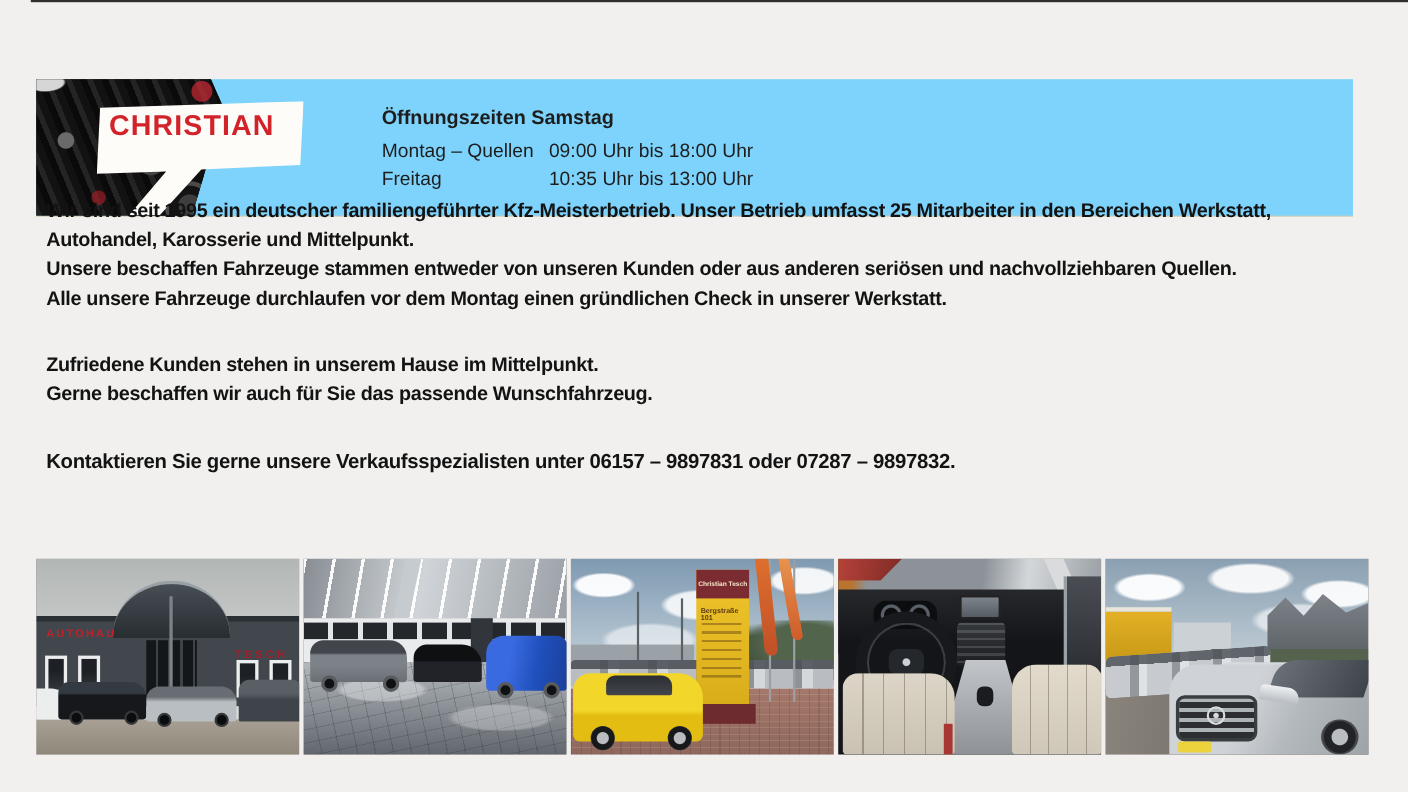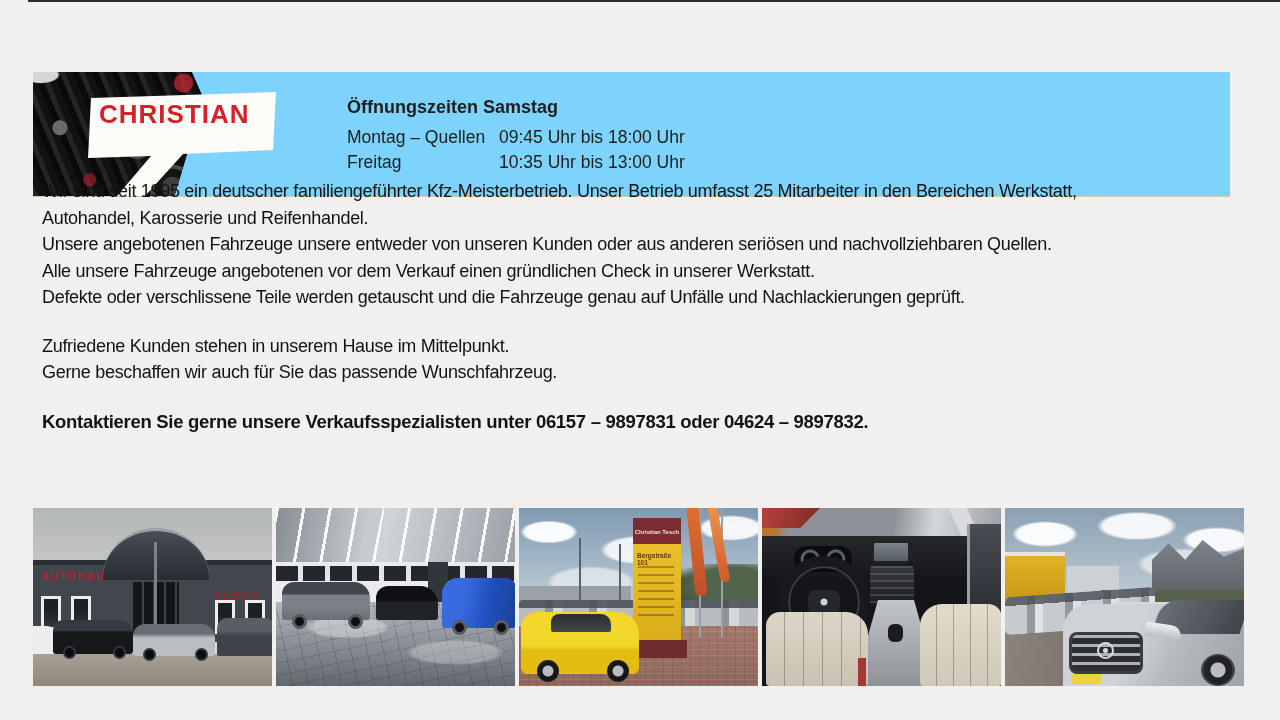--- a/index.html
+++ b/index.html
@@ -34,22 +34,22 @@
     font-weight:800; font-size:26px; line-height:23px; letter-spacing:1px; color:#d2232a; }
 
   .hours { position:absolute; left:314px; top:25px; color:#1d1d1d; }
   .hours-title { font-weight:700; font-size:18px; margin-bottom:7px; }
   .hours-row { font-size:17.5px; line-height:24.5px; }
   .hours-day { display:inline-block; width:152px; }
 
   
   .about { position:absolute; left:42px; top:178px; width:1200px; color:#131313;
            font-size:18px; letter-spacing:-0.3px; }
-  .about .ln { white-space:nowrap; line-height:26.5px; }
-  .mt { margin-top:22px; }
+  .about .ln { white-space:nowrap; line-height:26.5px;font-weight:bold; }
+  .mt { margin-top:34px; }
   .contact { font-weight:700; font-size:18.5px; line-height:27px; white-space:nowrap; }
   .signature { font-size:17.5px; line-height:26px; }
 
   
   .gallery { position:absolute; left:33px; top:508px; display:flex; gap:4px; }
   .ph { position:relative; width:239px; height:178px; overflow:hidden; background:#888; flex:0 0 auto; }
   .ph div { position:absolute; }
 
   
   .p1-sky { inset:0; background:linear-gradient(#b2b6b5, #cbcecc 45%, #dcdedc 75%); }
@@ -216,37 +216,36 @@
   <div class="logo">
     <div class="engine"></div>
     <div class="plate"></div>
     <div class="logo-text">
       <span>CHRISTIAN</span><br>
     </div>
   </div>
   <div class="hours">
     <div class="hours-title">Öffnungszeiten Samstag</div>
     <div class="hours-row">
-      <span class="hours-day">Montag – Quellen</span><span>09:45 Uhr bis 18:00 Uhr</span>
+      <span class="hours-day">Montag – Quellen</span><span>09:00 Uhr bis 18:00 Uhr</span>
     </div>
     <div class="hours-row">
       <span class="hours-day">Freitag</span><span>10:35 Uhr bis 13:00 Uhr</span>
     </div>
   </div>
 </header>
 
 <main class="about">
   <div class="ln">Wir sind seit 1995 ein deutscher familiengeführter Kfz-Meisterbetrieb. Unser Betrieb umfasst 25 Mitarbeiter in den Bereichen Werkstatt,</div>
-  <div class="ln">Autohandel, Karosserie und Reifenhandel.</div>
-  <div class="ln">Unsere angebotenen Fahrzeuge unsere entweder von unseren Kunden oder aus anderen seriösen und nachvollziehbaren Quellen.</div>
-  <div class="ln">Alle unsere Fahrzeuge angebotenen vor dem Verkauf einen gründlichen Check in unserer Werkstatt.</div>
-  <div class="ln">Defekte oder verschlissene Teile werden getauscht und die Fahrzeuge genau auf Unfälle und Nachlackierungen geprüft.</div>
+  <div class="ln">Autohandel, Karosserie und Mittelpunkt.</div>
+  <div class="ln">Unsere beschaffen Fahrzeuge stammen entweder von unseren Kunden oder aus anderen seriösen und nachvollziehbaren Quellen.</div>
+  <div class="ln">Alle unsere Fahrzeuge durchlaufen vor dem Montag einen gründlichen Check in unserer Werkstatt.</div>
   <div class="ln mt">Zufriedene Kunden stehen in unserem Hause im Mittelpunkt.</div>
   <div class="ln">Gerne beschaffen wir auch für Sie das passende Wunschfahrzeug.</div>
-  <div class="contact mt">Kontaktieren Sie gerne unsere Verkaufsspezialisten unter 06157 – 9897831 oder 04624 – 9897832.</div>
+  <div class="contact mt">Kontaktieren Sie gerne unsere Verkaufsspezialisten unter 06157 – 9897831 oder 07287 – 9897832.</div>
 </main>
 
 <section class="gallery">
 
   <figure class="ph">
     <div class="p1-sky"></div>
     <div class="p1-bld"></div>
     <div class="p1-roof"></div>
     <div class="p1-sign1">AUTOHAUS</div>
     <div class="p1-sign2">TESCH</div>

